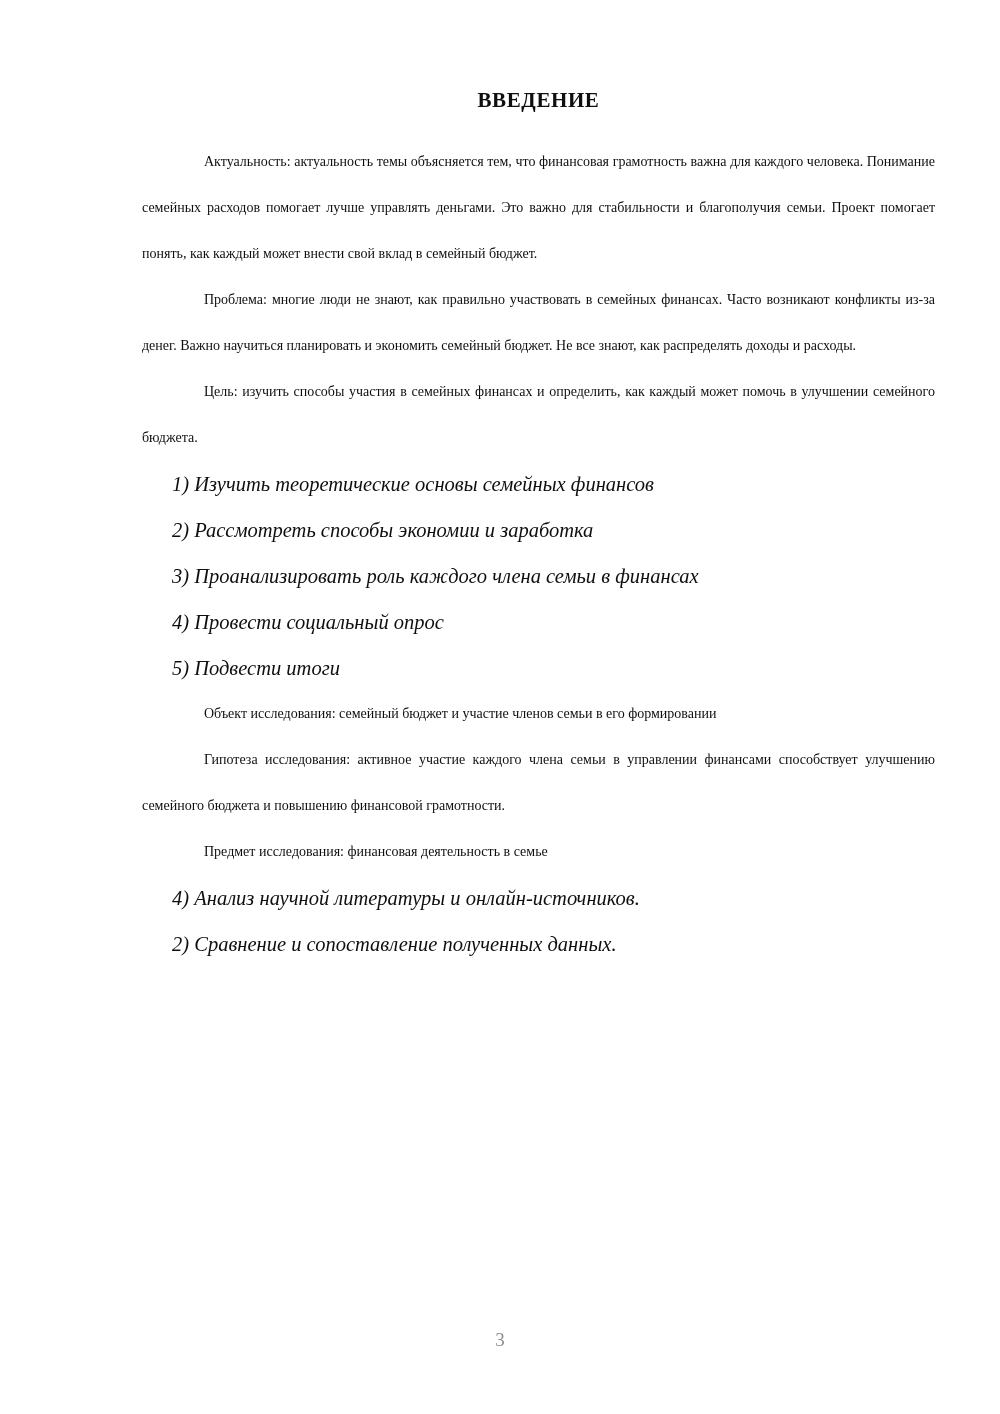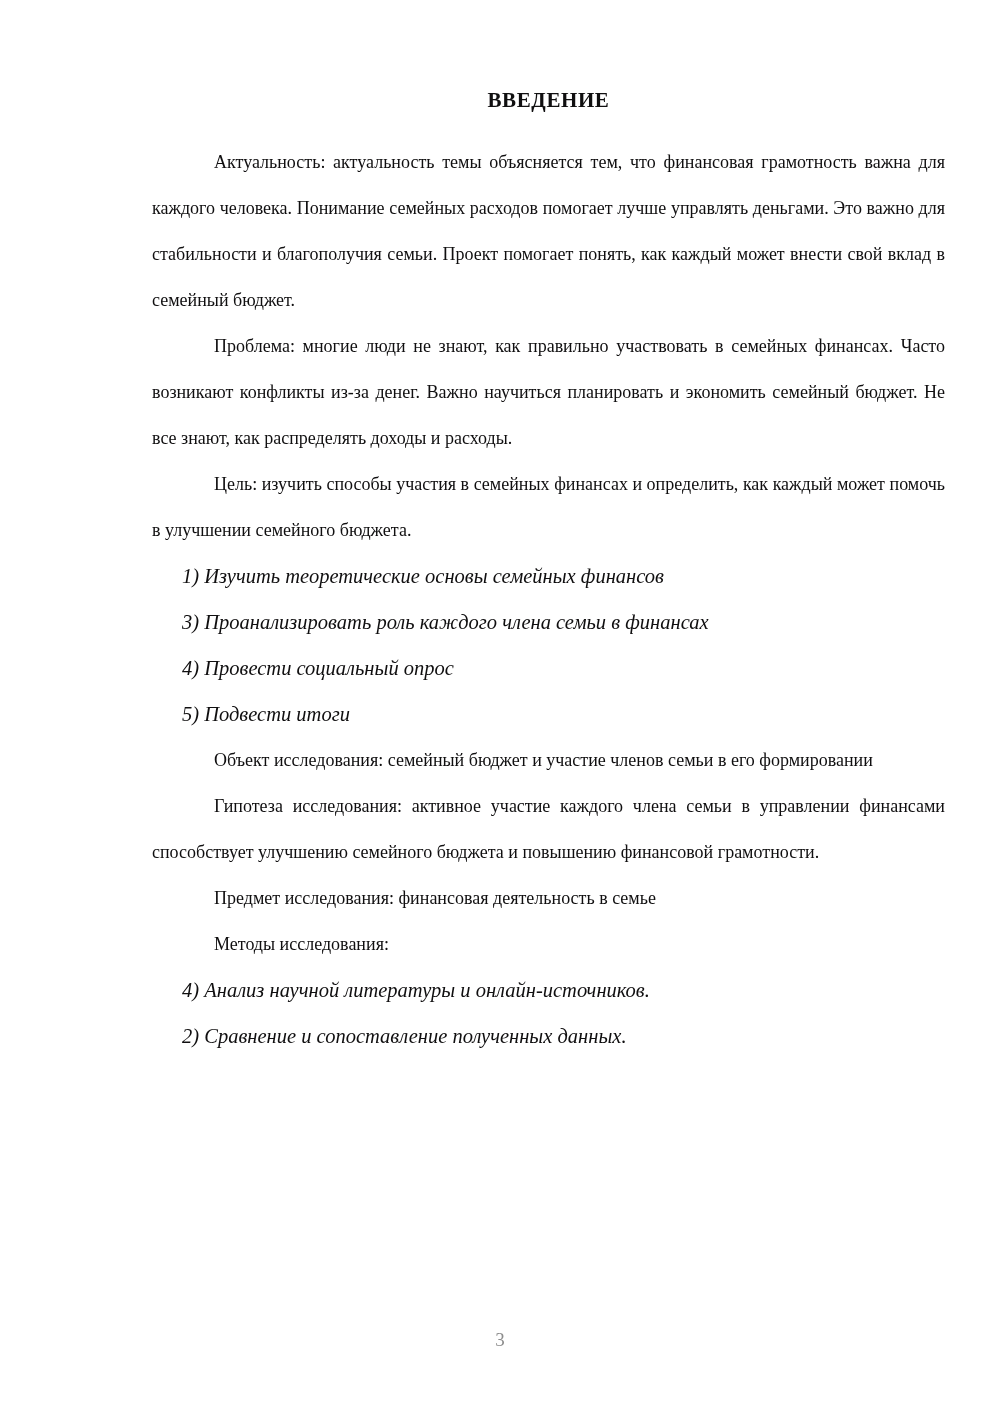--- a/index.html
+++ b/index.html
@@ -14,34 +14,34 @@
     height: 1414px;
     margin: 0 auto;
     background: #ffffff;
     box-sizing: border-box;
     font-family: "Liberation Serif", "DejaVu Serif", serif;
     color: #100f10;
     overflow: hidden;
   }
   .content {
     position: absolute;
-    left: 152px;
+    left: 142px;
     top: 88px;
     width: 793px;
   }
   .doc-title {
     font-size: 21px;
     font-weight: bold;
     text-align: center;
     letter-spacing: 0.6px;
     margin: 0 0 26px 0;
     line-height: 1.2;
   }
   .para {
-    font-size: 18px;
+    font-size: 14px;
     line-height: 46px;
     text-align: justify;
     text-justify: inter-word;
     text-indent: 62px;
     margin: 0;
     hyphens: none;
   }
   .para.last-line-left {
     text-align-last: left;
   }
@@ -81,32 +81,32 @@
 
     <p class="para last-line-left">Актуальность: актуальность темы объясняется тем, что финансовая грамотность важна для каждого человека. Понимание семейных расходов помогает лучше управлять деньгами. Это важно для стабильности и благополучия семьи. Проект помогает понять, как каждый может внести свой вклад в семейный бюджет.</p>
 
     <p class="para last-line-left">Проблема: многие люди не знают, как правильно участвовать в семейных финансах. Часто возникают конфликты из-за денег. Важно научиться планировать и экономить семейный бюджет. Не все знают, как распределять доходы и расходы.</p>
 
     <p class="para last-line-left">Цель: изучить способы участия в семейных финансах и определить, как каждый может помочь в улучшении семейного бюджета.</p>
 
 
     <ul class="list">
       <li class="list-item">1) Изучить теоретические основы семейных финансов</li>
+      <li class="list-item">2) Рассмотреть способы экономии и заработка</li>
       <li class="list-item">3) Проанализировать роль каждого члена семьи в финансах</li>
       <li class="list-item">4) Провести социальный опрос</li>
       <li class="list-item">5) Подвести итоги</li>
     </ul>
 
     <p class="para last-line-left">Объект исследования: семейный бюджет и участие членов семьи в его формировании</p>
 
     <p class="para last-line-left">Гипотеза исследования: активное участие каждого члена семьи в управлении финансами способствует улучшению семейного бюджета и повышению финансовой грамотности.</p>
 
     <p class="para last-line-left">Предмет исследования: финансовая деятельность в семье</p>
 
-    <p class="para last-line-left">Методы исследования:</p>
 
     <ul class="list">
       <li class="list-item">4) Анализ научной литературы и онлайн-источников.</li>
       <li class="list-item">2) Сравнение и сопоставление полученных данных.</li>
     </ul>
 
   </div>
 
   <div class="page-number">3</div>
 

